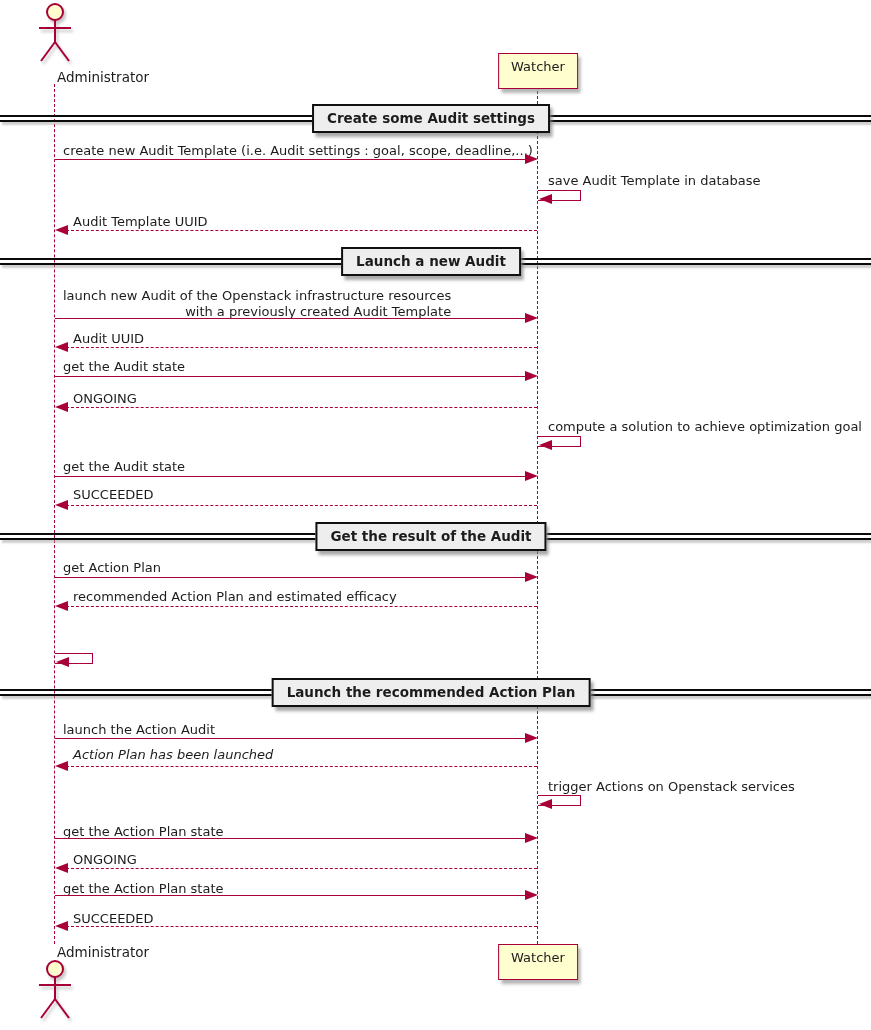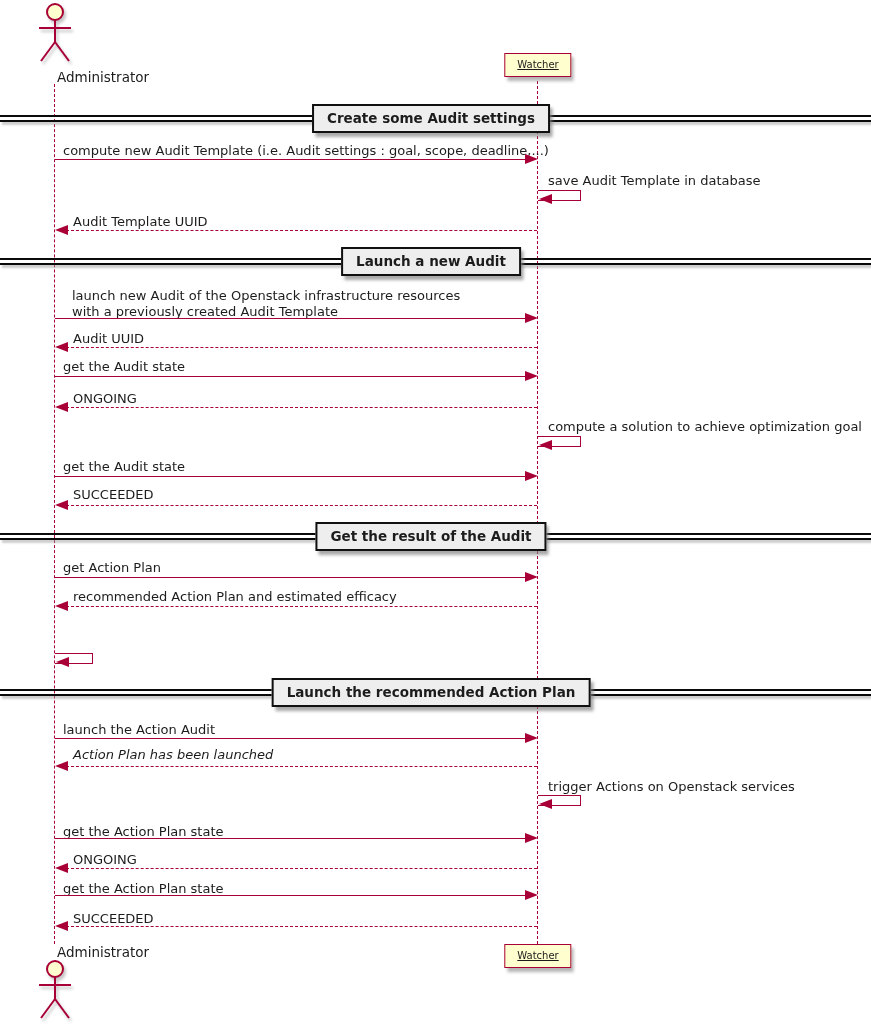--- a/index.html
+++ b/index.html
@@ -7,23 +7,23 @@
     position:relative; width:871px; height:1030px; background:#ffffff;
     font-family:"DejaVu Sans","Liberation Sans",sans-serif; color:#1c1c1c;
     overflow:hidden;
   }
   .lifeline { position:absolute; width:0; border-left:1.5px dashed #A80036; }
   .actor-figure { position:absolute; width:40px; height:64px;
     filter:drop-shadow(2.5px 3px 1.5px rgba(150,150,150,0.55)); }
   .actor-label { position:absolute; transform:translateX(-50%);
     font-size:13.5px; white-space:nowrap;margin-left:48px; }
   .participant { position:absolute; transform:translateX(-50%);
-    background:#FEFECE; border:1.8px solid #A80036; padding:5px 12px 6px;
-    font-size:10px; white-space:nowrap;
-    box-shadow:3px 4px 3px rgba(140,140,140,0.65);text-decoration:underline; }
+    background:#FEFECE; border:1.8px solid #A80036; padding:5px 12px 14px;
+    font-size:13px; white-space:nowrap;
+    box-shadow:3px 4px 3px rgba(140,140,140,0.65); }
   .divider-lines { position:absolute; left:0; width:871px; height:7px;
     box-sizing:border-box; border-top:2px solid #0a0a0a; border-bottom:2px solid #0a0a0a;
     box-shadow:2px 3px 2px rgba(160,160,160,0.5); }
   .divider-box { position:absolute; left:431px; transform:translateX(-50%);
     background:#EEEEEE; border:2px solid #101010; padding:4px 13px 5px;
     font-size:13.5px; font-weight:bold; white-space:nowrap;
     box-shadow:3px 4px 3px rgba(130,130,130,0.7); z-index:3; }
   .msg-text { position:absolute; font-size:13px; line-height:15.5px;
     white-space:pre-line; }
   .line-solid  { position:absolute; height:0; border-top:1.5px solid #A80036; }
@@ -61,33 +61,33 @@
 
   <div class="divider-lines" style="top:258px;"></div>
   <div class="divider-box" style="top:247px;">Launch a new Audit</div>
 
   <div class="divider-lines" style="top:533px;"></div>
   <div class="divider-box" style="top:522px;">Get the result of the Audit</div>
 
   <div class="divider-lines" style="top:689px;"></div>
   <div class="divider-box" style="top:678px;">Launch the recommended Action Plan</div>
 
-  <div class="msg-text" style="left:63px; top:143px;">compute new Audit Template (i.e. Audit settings : goal, scope, deadline,...)</div>
+  <div class="msg-text" style="left:63px; top:143px;">create new Audit Template (i.e. Audit settings : goal, scope, deadline,...)</div>
   <div class="line-solid" style="left:55px; top:159px; width:471px;"></div>
   <div class="ah-right" style="left:525px; top:154px;"></div>
 
   <div class="msg-text" style="left:548px; top:173px;">save Audit Template in database</div>
   <div class="self-loop" style="left:538px; top:190px; width:43px;"></div>
   <div class="ah-left" style="left:539px; top:194px;"></div>
 
   <div class="msg-text" style="left:73px; top:214px;">Audit Template UUID</div>
   <div class="line-dashed" style="left:66px; top:230px; width:471px;"></div>
   <div class="ah-left" style="left:55px; top:225px;"></div>
 
-  <div class="msg-text" style="left:72px; top:288px;">launch new Audit of the Openstack infrastructure resources
+  <div class="msg-text" style="left:63px; top:288px;text-align:right;">launch new Audit of the Openstack infrastructure resources
 with a previously created Audit Template</div>
   <div class="line-solid" style="left:55px; top:318px; width:471px;"></div>
   <div class="ah-right" style="left:525px; top:313px;"></div>
 
   <div class="msg-text" style="left:73px; top:331px;">Audit UUID</div>
   <div class="line-dashed" style="left:66px; top:347px; width:471px;"></div>
   <div class="ah-left" style="left:55px; top:342px;"></div>
 
   <div class="msg-text" style="left:63px; top:359px;">get the Audit state</div>
   <div class="line-solid" style="left:55px; top:376px; width:471px;"></div>

